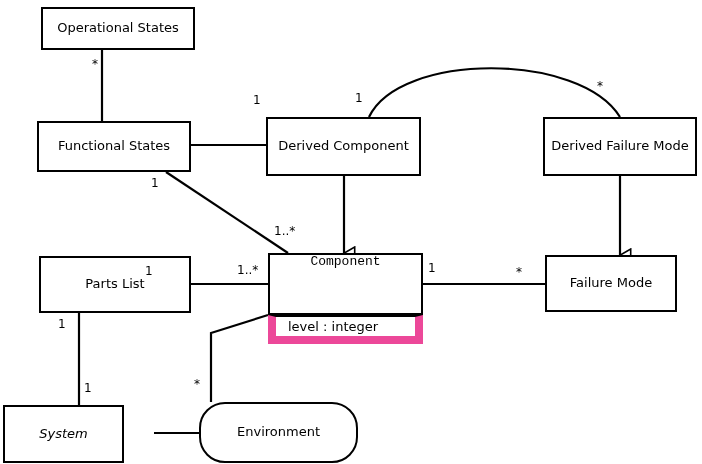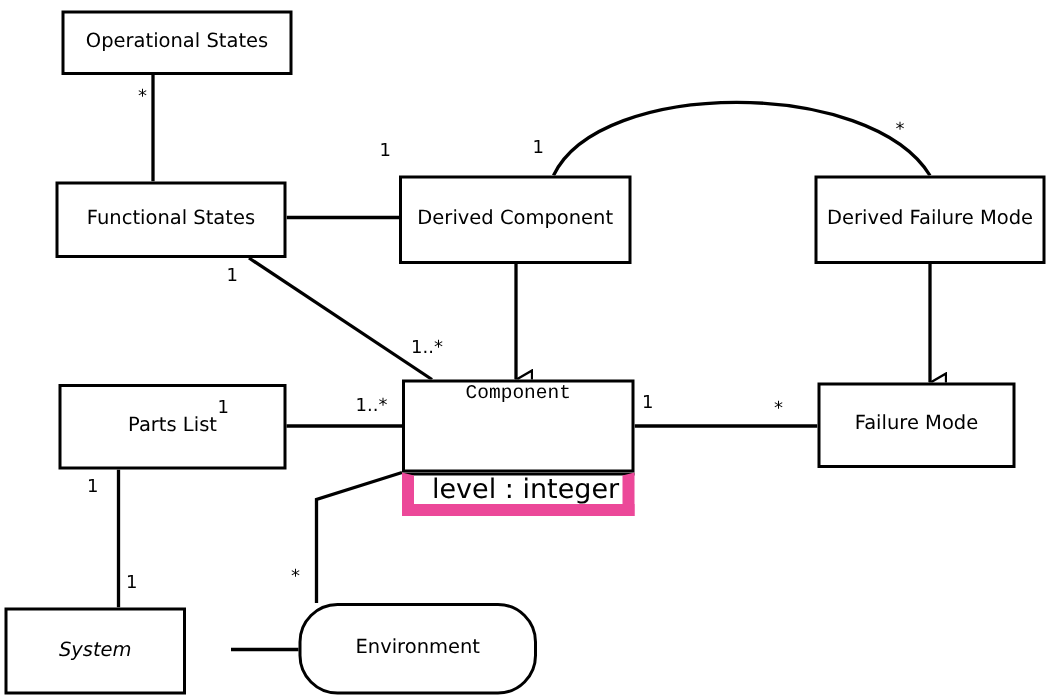--- a/index.html
+++ b/index.html
@@ -53,21 +53,21 @@
   .attr-box {
     position: absolute;
     box-sizing: border-box;
     border: 8px solid #ec4899;
     border-top: 2px solid #000000;
     background: #ffffff;
     z-index: 6;
     display: flex;
     align-items: center;
     padding-left: 12px;
-    font-size: 18px;
+    font-size: 13px;
     color: #000000;
     white-space: nowrap;
   }
   .mult-label {
     position: absolute;
     font-size: 12px;
     color: #000000;
     white-space: nowrap;
     z-index: 7;
     line-height: 1;

